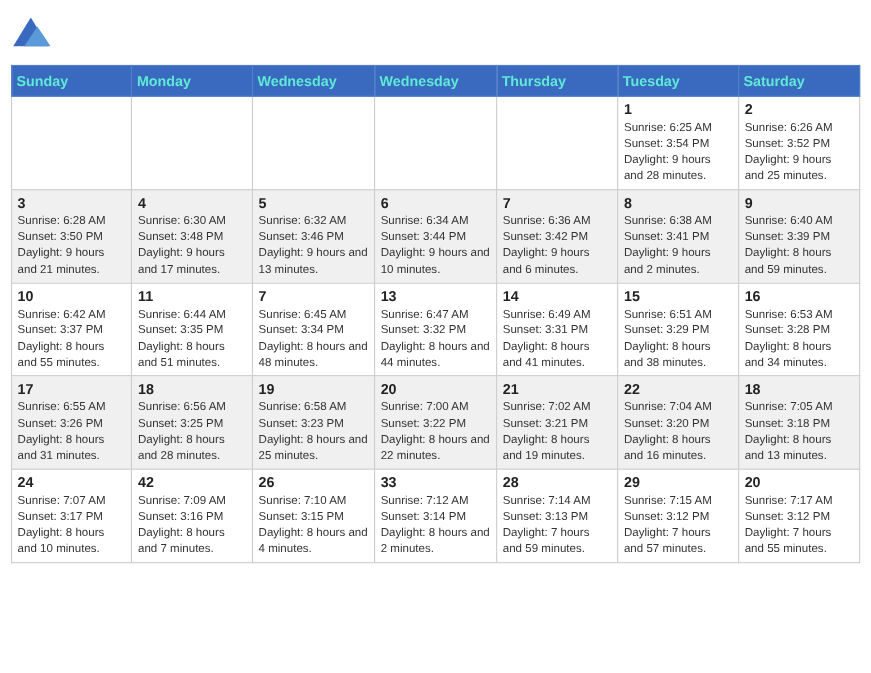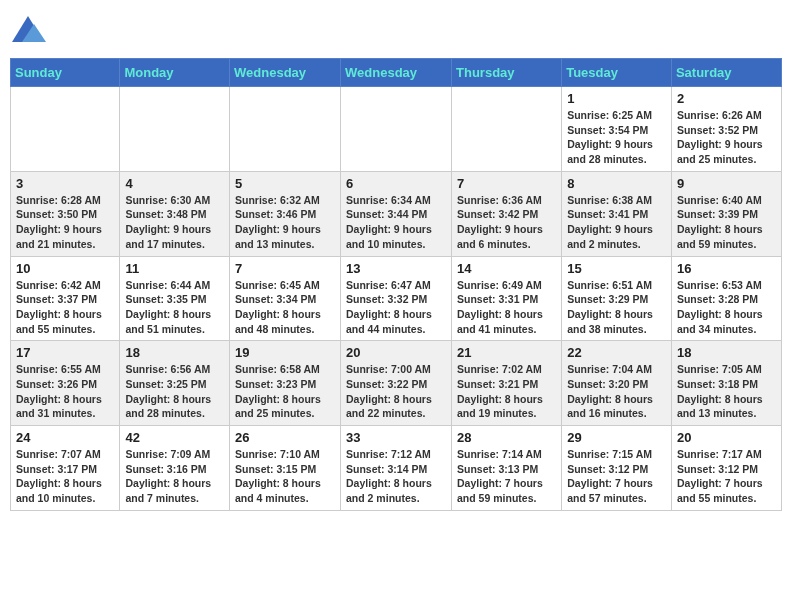--- a/index.html
+++ b/index.html
@@ -74,21 +74,20 @@
       font-size: 13px;
       font-weight: bold;
       color: #222;
       display: block;
       margin-bottom: 2px;
     }
     .day-info {
       font-size: 10.5px;
       color: #333;
       line-height: 1.4;
-      font-weight: bold;
     }
     
     .row-even td { background: #f0f0f0 !important; }
     .row-odd td { background: #ffffff !important; }
   </style>
 </head>
 <body>
 
 <div class="header-area">
   <div class="logo">

